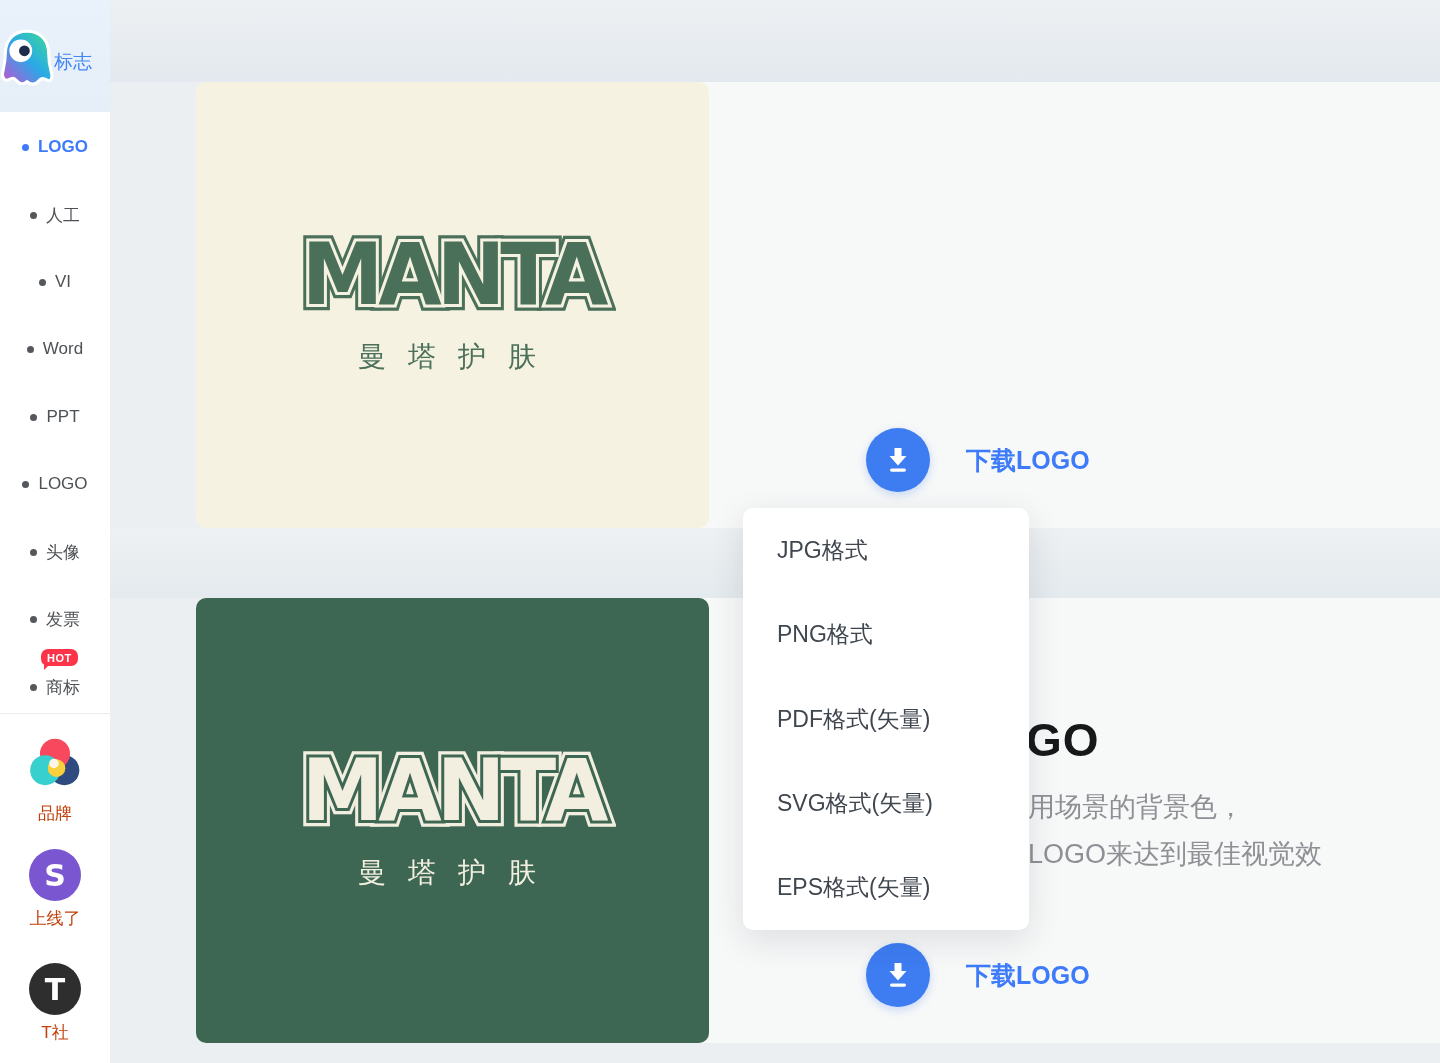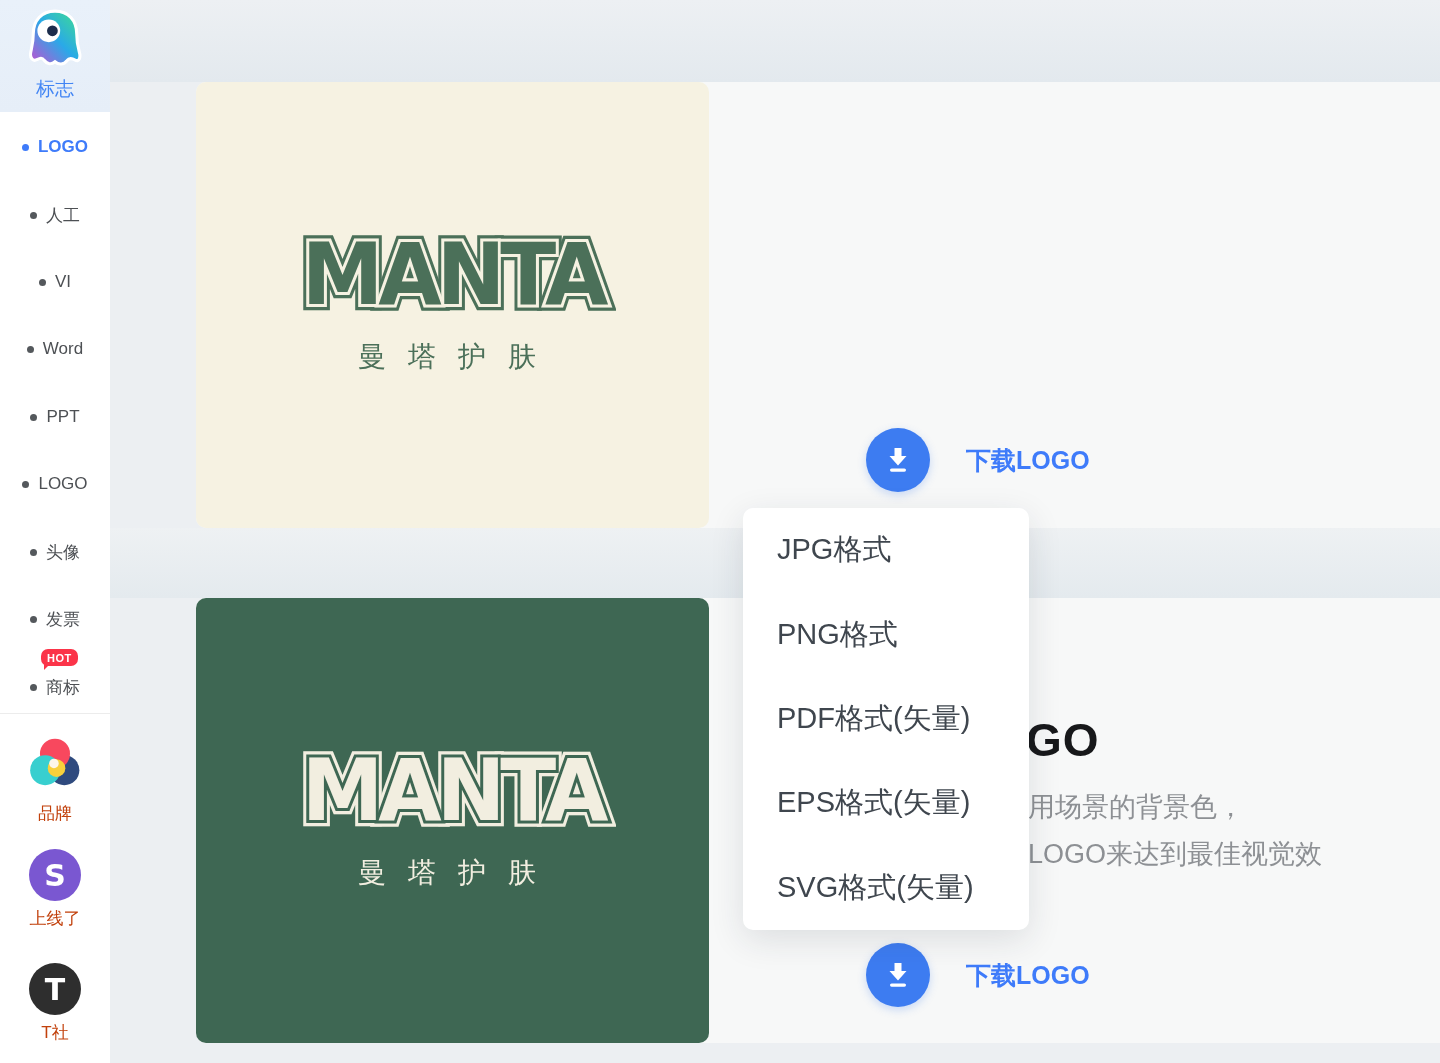--- a/index.html
+++ b/index.html
@@ -6,21 +6,21 @@
   html,body { width:1440px; height:1063px; }
   body {
     position:relative; overflow:hidden;
     background:#ecefF2;
     font-family:"Liberation Sans", sans-serif;
     -webkit-font-smoothing:antialiased;
   }
 
   
   .sidebar { position:absolute; left:0; top:0; width:110px; height:1063px; background:#ffffff; z-index:30; }
-  .sidebar-top { height:112px; background:linear-gradient(#e9f1fa,#e6eef8); display:flex; flex-direction:column; align-items:center; padding-top:8px; }
+  .sidebar-top { height:112px; background:linear-gradient(#e9f1fa,#e6eef8); display:flex; flex-direction:row; align-items:center; padding-top:8px; }
   .app-label { margin-top:4px; font-size:19px; color:#4285f4; }
 
   .menu-item { position:absolute; left:0; width:110px; height:24px;
     display:flex; align-items:center; justify-content:center; gap:9px;
     font-size:17px; color:#4d5054; cursor:pointer; }
   .menu-item .dot { width:7px; height:7px; border-radius:50%; background:#54585c; flex:0 0 auto; }
   .menu-item.active { color:#3e7bfa; font-weight:bold; }
   .menu-item.active .dot { background:#3e7bfa; }
 
   .hot-badge { position:absolute; left:41px; top:649px; background:#fb3449; color:#fff;
@@ -74,21 +74,21 @@
   .row2 .download { top:345px; }
   .dl-circle { width:64px; height:64px; border-radius:50%; background:#3d7cf1;
     display:flex; align-items:center; justify-content:center; box-shadow:0 3px 8px rgba(61,124,241,.25); }
   .dl-label { font-size:25px; font-weight:bold; color:#3e7bfa; }
 
   
   .dropdown { position:absolute; left:743px; top:508px; width:286px; height:422px;
     background:#ffffff; border-radius:10px; box-shadow:0 10px 34px rgba(30,40,60,.12);
     display:flex; flex-direction:column; z-index:40; overflow:hidden; }
   .dropdown li { flex:1; list-style:none; display:flex; align-items:center; padding-left:34px;
-    font-size:29px; color:#3f464e; cursor:pointer; }
+    font-size:23px; color:#3f464e; cursor:pointer; }
 
   .top-band { position:absolute; left:110px; top:0; width:1330px; height:82px;
     background:linear-gradient(#edf0f3,#e3e9ee); }
   .gap-band { position:absolute; left:110px; top:528px; width:1330px; height:70px;
     background:linear-gradient(#eef1f3,#e4eaee); }
 </style>
 </head>
 <body>
 
 <div class="top-band"></div>
@@ -133,22 +133,22 @@
       </svg>
     </span>
     <span class="dl-label">下载LOGO</span>
   </div>
 </section>
 
 <ul class="dropdown">
   <li>JPG格式</li>
   <li>PNG格式</li>
   <li>PDF格式(矢量)</li>
+  <li>SVG格式(矢量)</li>
   <li>EPS格式(矢量)</li>
-  <li>SVG格式(矢量)</li>
 </ul>
 
 <nav class="sidebar">
   <div class="sidebar-top">
     <span>
       <svg width="54" height="60" viewBox="0 0 52 58">
         <defs>
           <linearGradient id="mg" x1="1" y1="0" x2="0" y2="1">
             <stop offset="0" stop-color="#3fe08c"></stop>
             <stop offset="0.5" stop-color="#2aa9e8"></stop>

